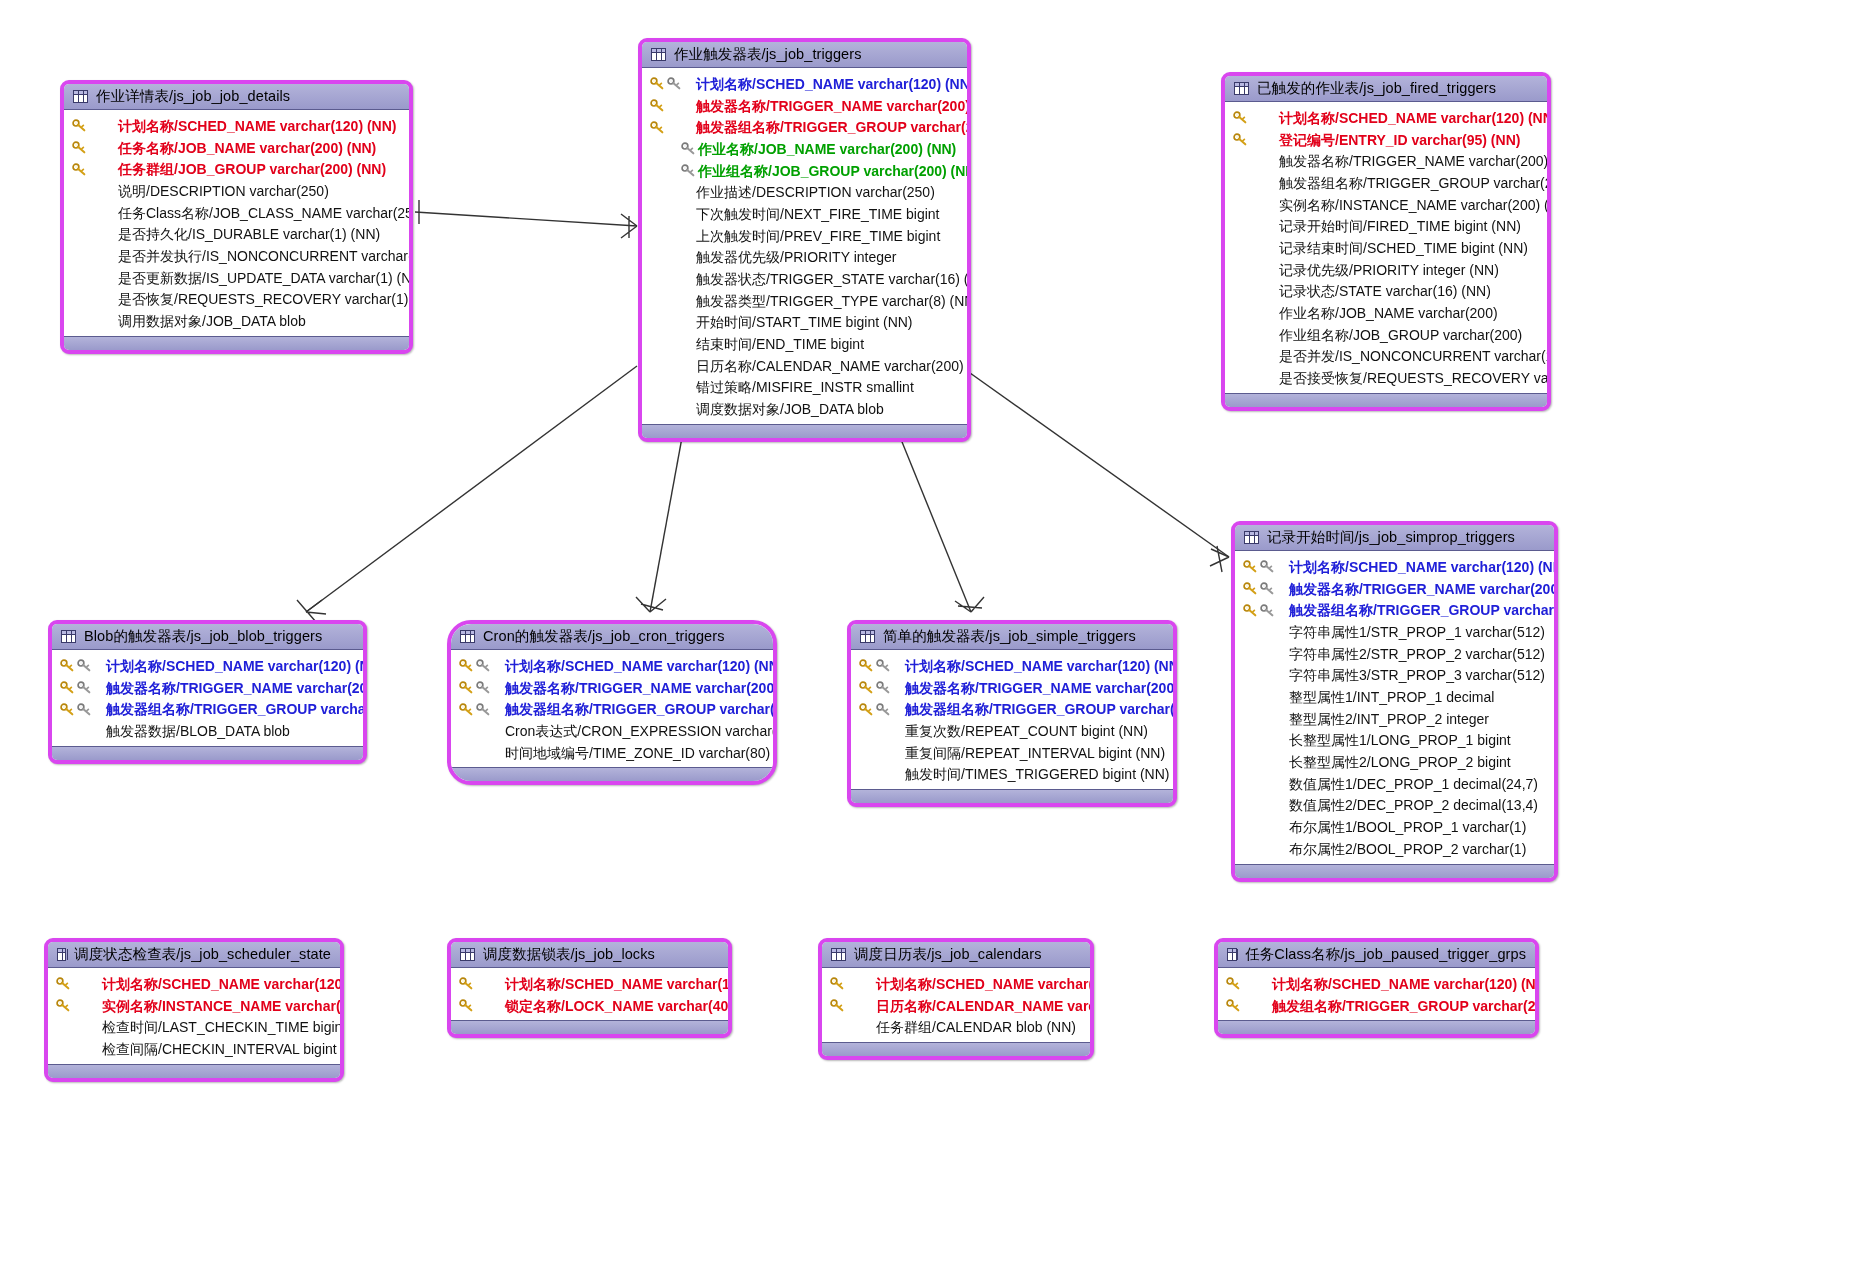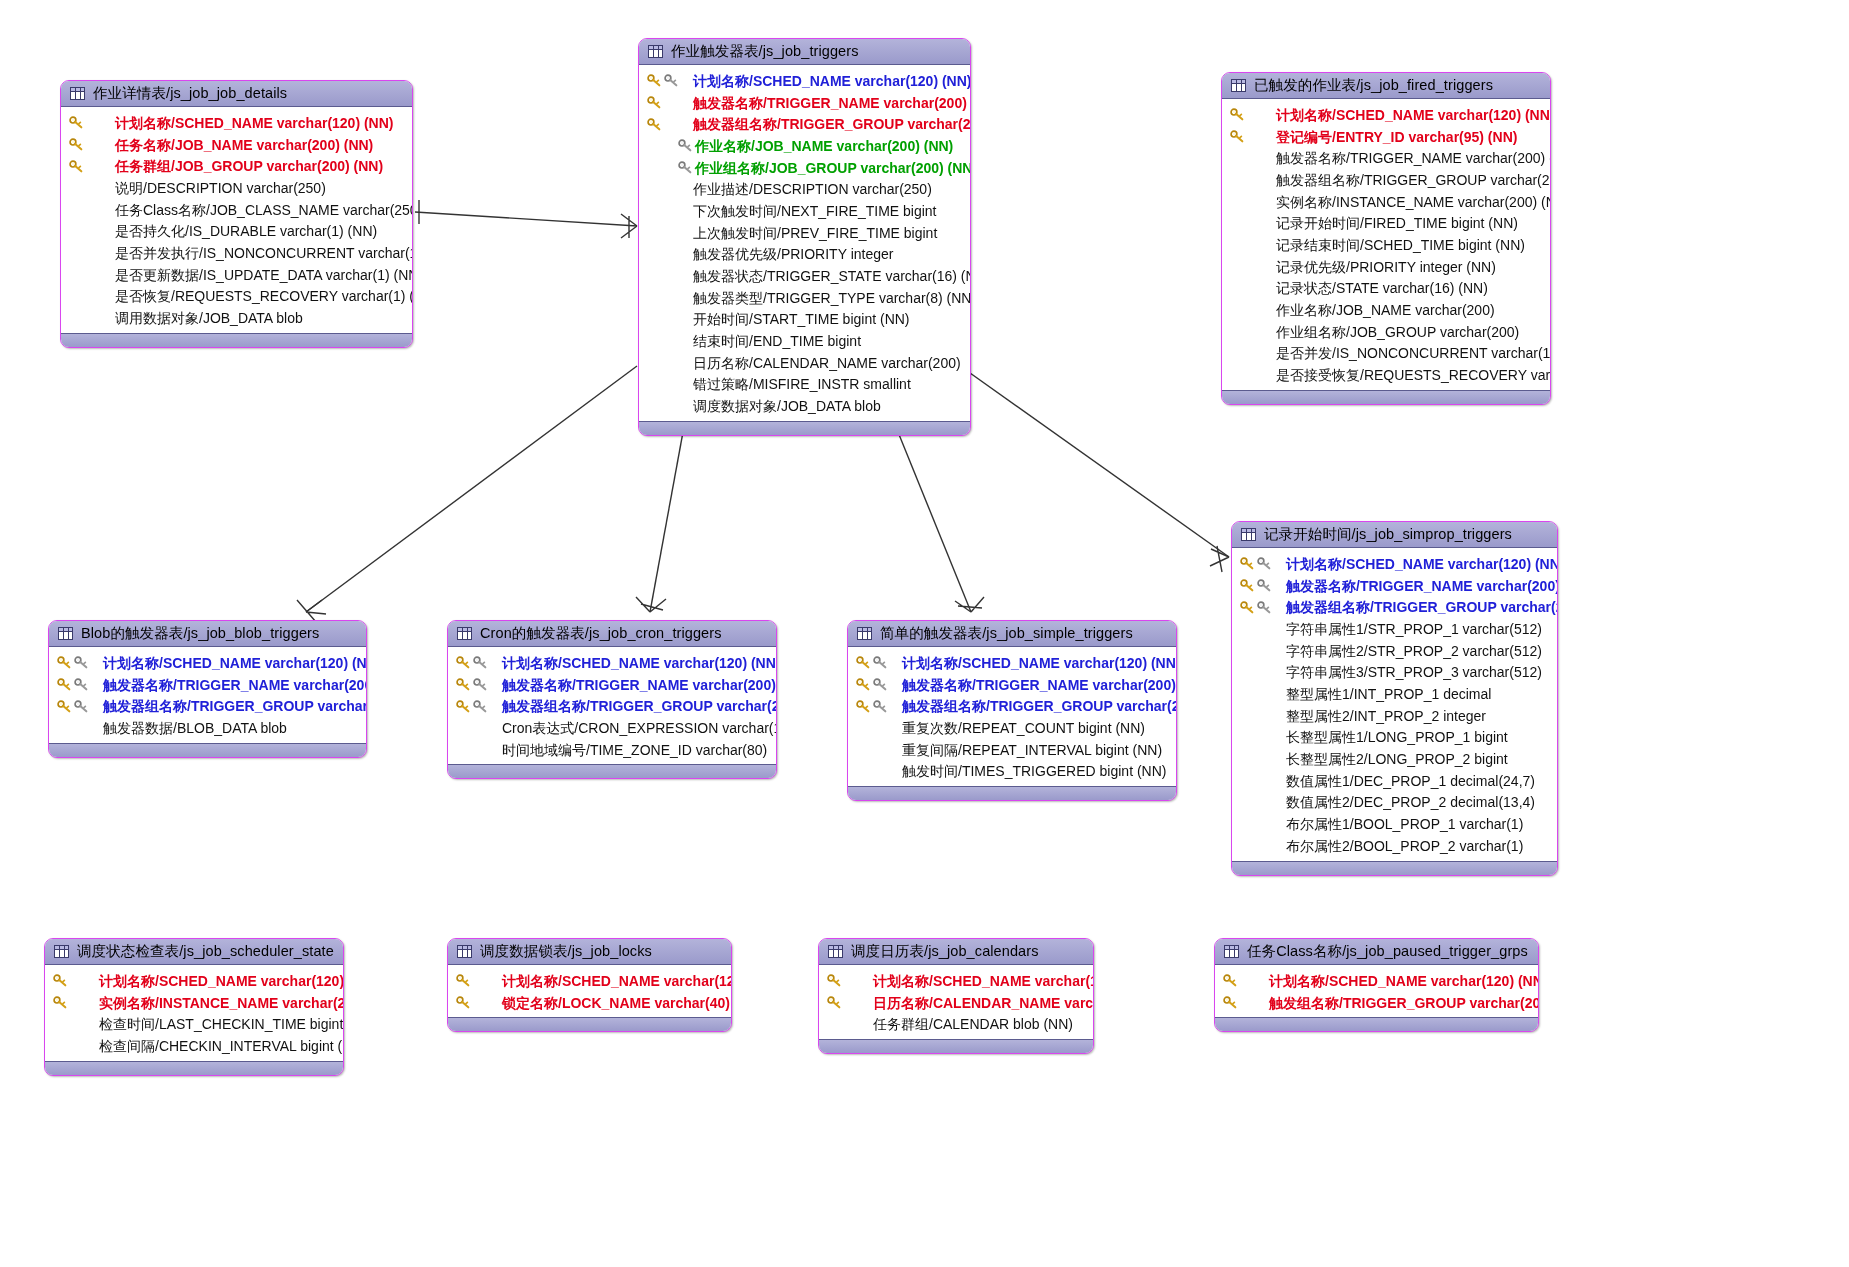--- a/index.html
+++ b/index.html
@@ -1,21 +1,21 @@
 <!DOCTYPE html>
 <html><head>
 <meta charset="utf-8">
 <style>
   html,body{margin:0;padding:0;background:#ffffff;}
   body{width:1849px;height:1267px;position:relative;overflow:hidden;
        font-family:"Liberation Sans","DejaVu Sans",sans-serif;}
   #canvas{position:absolute;inset:0;width:1849px;height:1267px;}
   svg#links{position:absolute;left:0;top:0;width:1849px;height:1267px;pointer-events:none;}
 
-  .table-box{position:absolute;border:1px solid #d946ef;border-radius:9px;
+  .table-box{position:absolute;border:4px solid #d946ef;border-radius:9px;
              background:#ffffff;box-shadow:1px 1px 2px rgba(0,0,0,.28);
              overflow:hidden;box-sizing:border-box;}
   .tb-header{background:linear-gradient(#b3b3da,#9a9acb);
              border-bottom:1px solid #5b5b8f;
              height:25px;display:flex;align-items:center;gap:8px;
              padding:0 9px;font-size:14.5px;color:#000;white-space:nowrap;}
   .tb-title{font-size:14.5px;color:#000;letter-spacing:.1px;}
   .tb-body{padding:5px 0 4px 0;background:#fff;}
   .tb-footer{height:13px;background:linear-gradient(#b3b3da,#9a9acb);
              border-top:1px solid #5b5b8f;}
@@ -502,21 +502,21 @@
 </span>
             <span class="col-text c-pkfk">触发器组名称/TRIGGER_GROUP varchar(200) (NN)</span>
           </div>
           <div class="row">
             <span class="keys"></span>
             <span class="col-text c-plain">触发器数据/BLOB_DATA blob</span>
           </div>
         </div>
         <div class="tb-footer"></div>
       </div>
-      <div class="table-box" style="left: 447px; top: 620px; width: 330px;">
+      <div class="table-box" style="left: 447px; top: 620px; width: 330px; border-radius: 24px;">
         <div class="tb-header">
           <span class="grid-icon">
             <i></i>
           </span>
           <span class="tb-title">Cron的触发器表/js_job_cron_triggers</span>
         </div>
         <div class="tb-body">
           <div class="row">
             <span class="keys">
   <svg class="key" viewBox="0 0 16 14">

